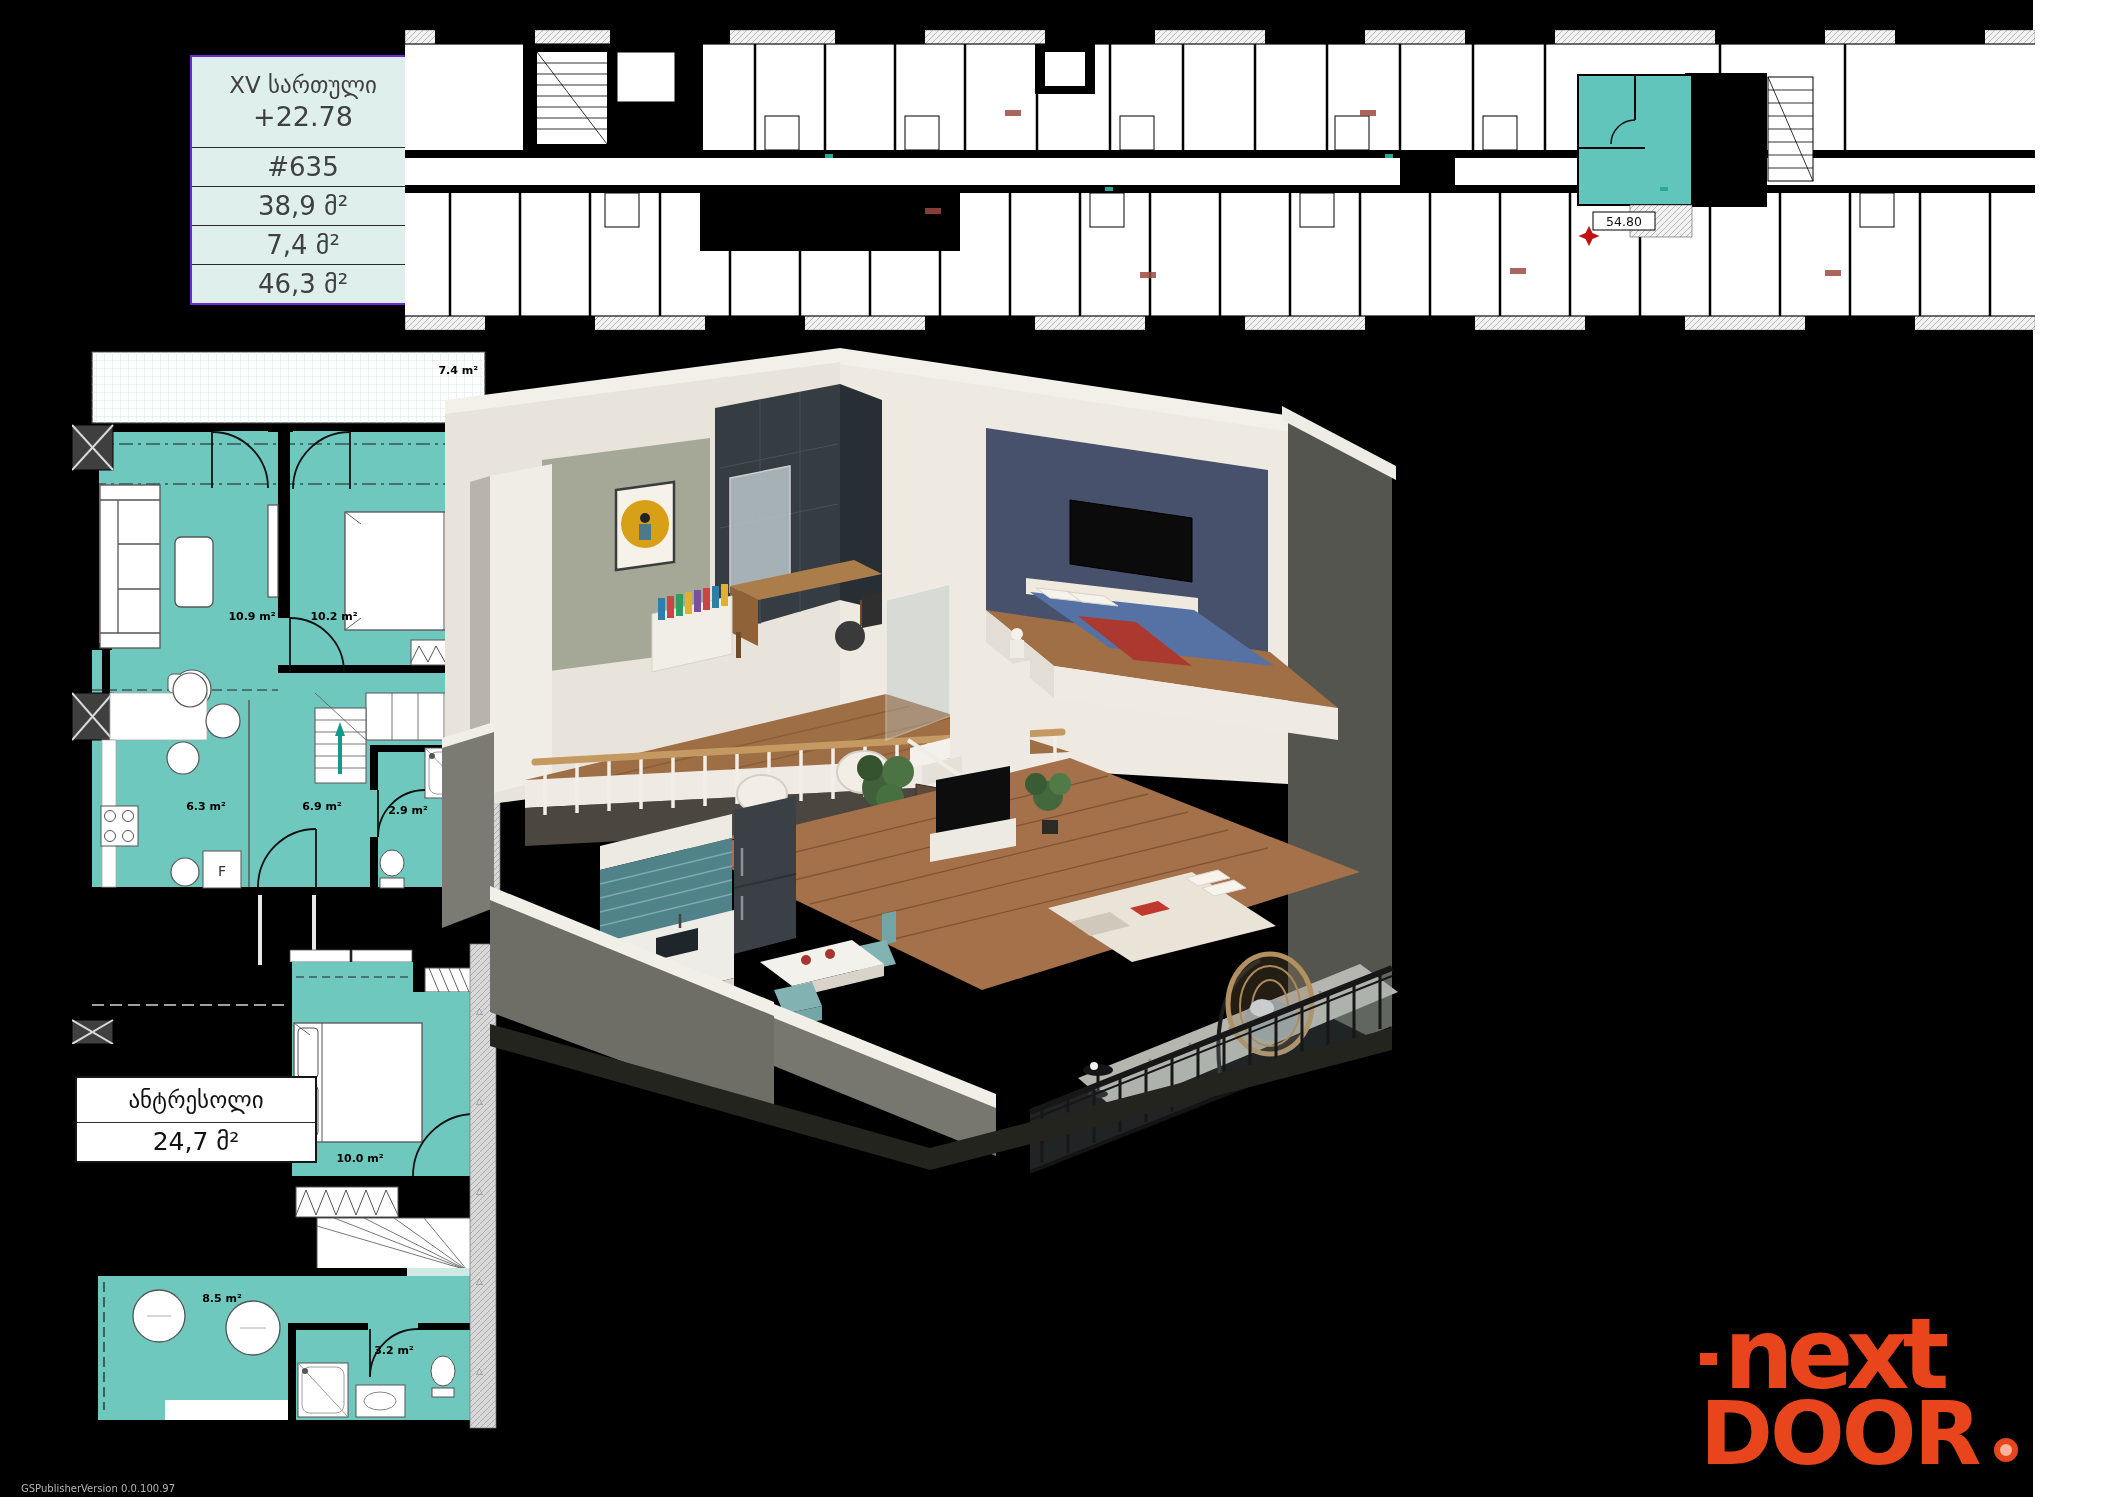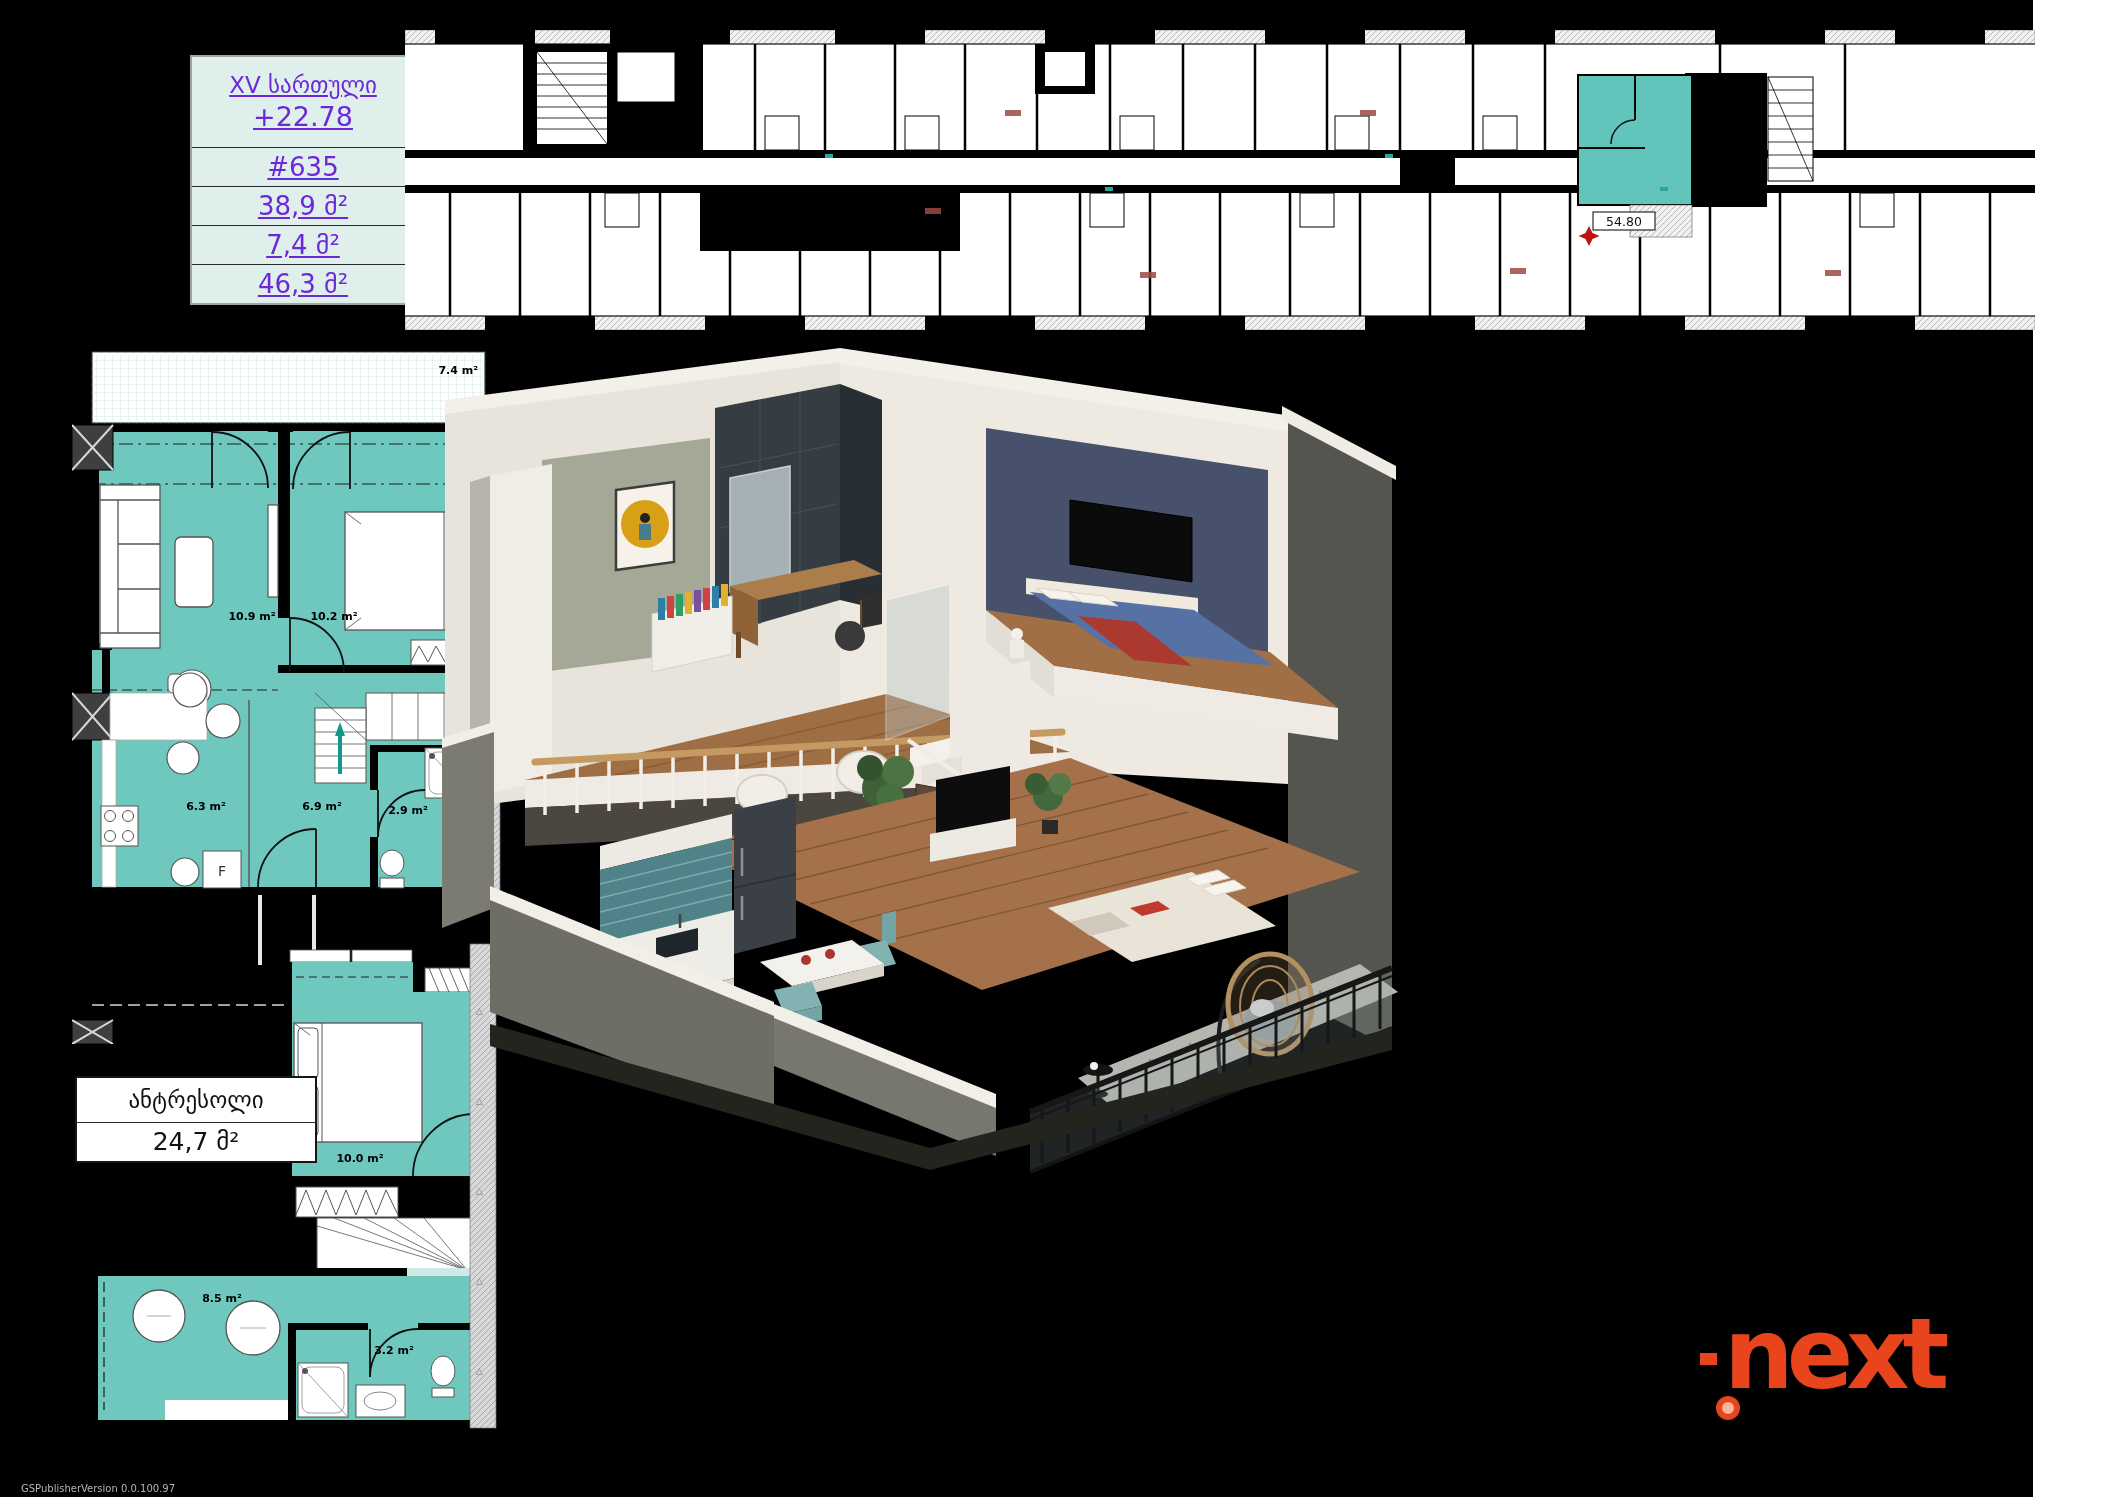--- a/index.html
+++ b/index.html
@@ -1,20 +1,20 @@
 <!DOCTYPE html>
 <html><head>
 <meta charset="utf-8">
 <style>
   html,body{margin:0;padding:0;background:#000;}
   #canvas{position:relative;width:2117px;height:1497px;background:#000;overflow:hidden;
           font-family:"DejaVu Sans",sans-serif;}
   
   .spec-table{position:absolute;left:190px;top:55px;width:222px;background:#dff0ec;
-              border:2px solid #a3a3a3;color:#6d28d9;text-align:center;text-decoration:underline;}
+              border:2px solid #6d28d9;color:#404040;text-align:center;}
   .spec-row{border-top:1.5px solid #2b2b2b;display:flex;flex-direction:column;
             justify-content:center;align-items:center;}
   .spec-row:first-child{border-top:none;}
   .row-tall{height:90px;}
   .row-std{height:38px;font-size:26px;line-height:38px;}
   .floor-line{font-size:23px;line-height:30px;}
   .elev-line{font-size:27px;line-height:34px;}
   .mezz-table{position:absolute;left:75px;top:1076px;width:238px;background:#ffffff;
               border:2px solid #161616;color:#111;text-align:center;}
   .mezz-title{height:44px;font-size:23px;line-height:44px;border-bottom:1.5px solid #2b2b2b;}
@@ -689,19 +689,20 @@
 
     <path d="M60 676 L500 800 L962 680 L962 702 L500 822 L60 698 Z" fill="#24241f"></path>
   </svg>
 
   <div class="logo">
     <div class="logo-top">
       <span class="logo-dash"></span>
       <span>next</span>
     </div>
     <div class="logo-bottom">
+      <span>DOOR</span>
       <span class="logo-dot"></span>
     </div>
   </div>
 
   <div class="watermark">GSPublisherVersion 0.0.100.97</div>
 
 </div>
 
 </body></html>

